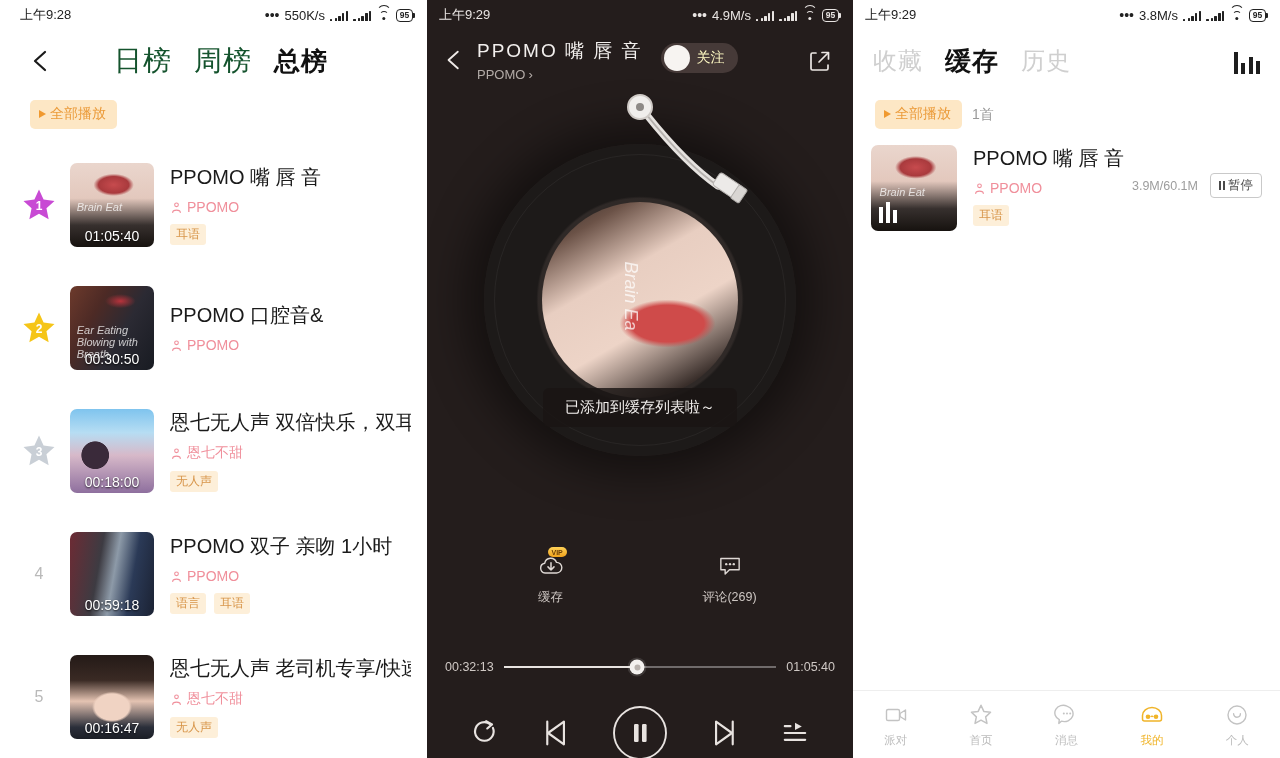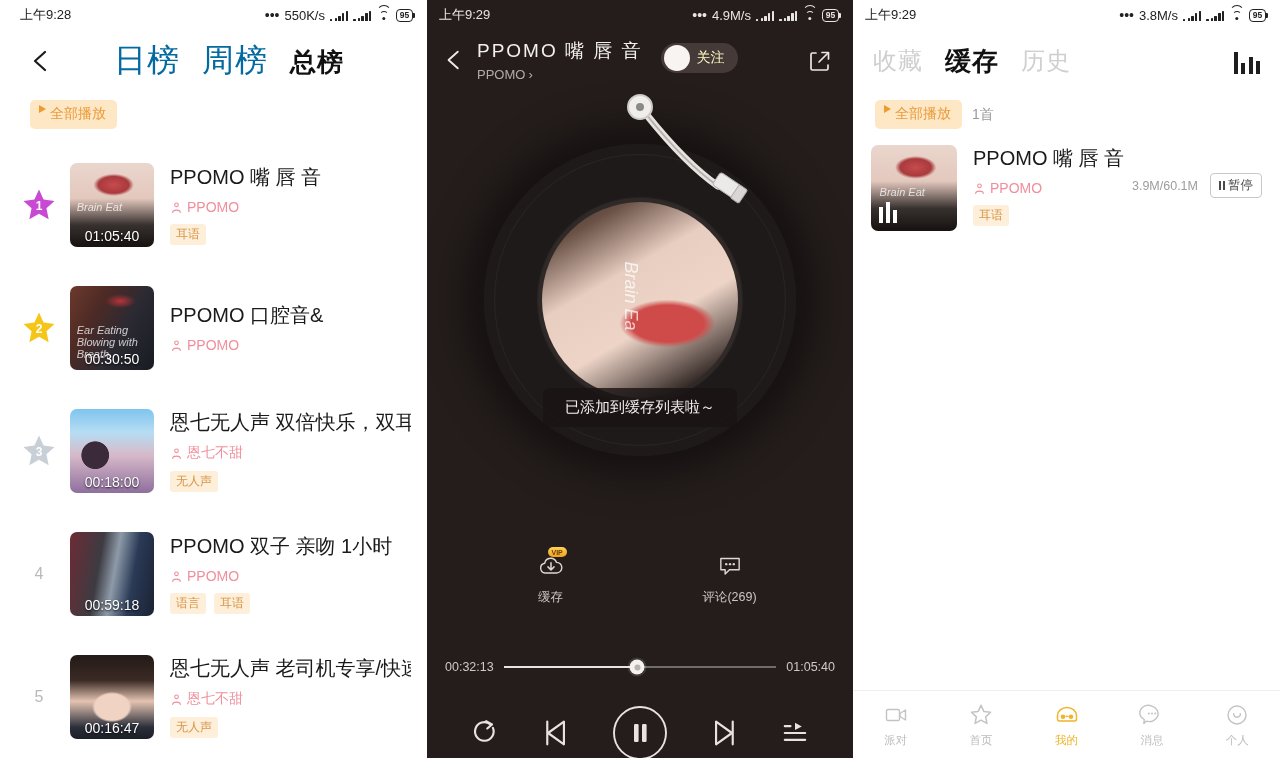--- a/index.html
+++ b/index.html
@@ -38,28 +38,28 @@
   .wifi span:nth-child(3){width:3.4px;height:3.4px;bottom:.6px;background:currentColor;border-radius:50%;border:none;}
   .batt { display:flex; align-items:center; }
   .batt .body { border:1.4px solid currentColor; border-radius:4px; padding:0 2.5px; height:13px; display:flex; align-items:center; justify-content:center; }
   .batt .body span { font-size:8.5px; font-weight:bold; line-height:1; }
   .batt .tip { width:1.6px; height:5px; background:currentColor; border-radius:0 1px 1px 0; margin-left:.7px; }
 
   
   .p1-head { height:62px; display:flex; align-items:center; padding:0 14px; }
   .back-arrow { width:40px; height:40px; display:flex; align-items:center; justify-content:center; cursor:pointer; flex:none; }
   .tabs1 { display:flex; align-items:baseline; gap:22px; margin-left:52px; }
-  .tab1 { font-size:32px; color:#0369a1; letter-spacing:1px; }
+  .tab1 { font-size:28px; color:#14532d; letter-spacing:1px; }
   .tab1.active { color:#111; font-weight:bold; font-size:26px; }
 
   .playall-row { display:flex; align-items:center; gap:10px; padding:0 22px; margin-top:8px; }
   .playall {
     background:#fde7c5; color:#eb9b3a; font-size:14px;
     padding:5px 11px 6px 9px; border-radius:5px; display:inline-flex;
-    align-items:flex-start; gap:4px; cursor:pointer;
+    align-items:center; gap:4px; cursor:pointer;
   }
   .playall .tri { width:0;height:0;border-left:7px solid #f0992f;border-top:4.5px solid transparent;border-bottom:4.5px solid transparent; }
   .count-txt { font-size:14px; color:#999; }
 
   
   .tracklist { margin-top:14px; }
   .track { display:flex; align-items:center; padding:10px 16px 10px 0; height:123px; }
   .rank { width:62px; flex:none; display:flex; align-items:center; justify-content:center; }
   .rank-num { font-size:16px; color:#b9b9b9; }
   .star { position:relative; width:38px; height:38px; display:flex; align-items:center; justify-content:center; }
@@ -597,40 +597,40 @@
           <path d="M17 11.5 L22.5 8 V18 L17 14.5 Z" fill="none" stroke="#c3c3c3" stroke-width="1.4" stroke-linejoin="round"></path>
         </svg>
         <span class="nlbl">派对</span>
       </div>
       <div class="navitem">
         <svg width="26" height="26" viewBox="0 0 24 24">
             <path d="M12 3 L14.6 8.7 L20.8 9.4 L16.3 13.7 L17.5 19.8 L12 16.8 L6.5 19.8 L7.7 13.7 L3.2 9.4 L9.4 8.7 Z" fill="none" stroke="#c3c3c3" stroke-width="1.4" stroke-linejoin="round"></path>
           </svg>
         <span class="nlbl">首页</span>
       </div>
+      <div class="navitem">
+        <svg width="26" height="26" viewBox="0 0 26 26">
+          <path d="M13 4.2 A8.5 7.6 0 1 1 7.4 19.2 L4.8 21.4 L5.3 17.6 A7.8 7.1 0 0 1 13 4.2 Z" fill="none" stroke="#c3c3c3" stroke-width="1.4" stroke-linejoin="round"></path>
+          <circle cx="9.8" cy="11.4" r="1" fill="#c3c3c3"></circle>
+            <circle cx="13" cy="11.4" r="1" fill="#c3c3c3"></circle>
+            <circle cx="16.2" cy="11.4" r="1" fill="#c3c3c3"></circle>
+        </svg>
+        <span class="nlbl">消息</span>
+      </div>
       <div class="navitem active">
         <svg width="26" height="26" viewBox="0 0 26 26">
           <path d="M3.5 13.5 A9.5 8 0 0 1 22.5 13.5 V17 A2 2 0 0 1 20.5 19 H5.5 A2 2 0 0 1 3.5 17 Z" fill="none" stroke="#f0b429" stroke-width="1.5" stroke-linejoin="round"></path>
           <circle cx="9" cy="14.8" r="2.3" fill="#f0b429"></circle>
             <circle cx="17" cy="14.8" r="2.3" fill="#f0b429"></circle>
           <path d="M11.6 14.8 Q13 13.4 14.4 14.8" fill="none" stroke="#f0b429" stroke-width="1.3"></path>
         </svg>
         <span class="nlbl">我的</span>
       </div>
       <div class="navitem">
         <svg width="26" height="26" viewBox="0 0 26 26">
-          <path d="M13 4.2 A8.5 7.6 0 1 1 7.4 19.2 L4.8 21.4 L5.3 17.6 A7.8 7.1 0 0 1 13 4.2 Z" fill="none" stroke="#c3c3c3" stroke-width="1.4" stroke-linejoin="round"></path>
-          <circle cx="9.8" cy="11.4" r="1" fill="#c3c3c3"></circle>
-            <circle cx="13" cy="11.4" r="1" fill="#c3c3c3"></circle>
-            <circle cx="16.2" cy="11.4" r="1" fill="#c3c3c3"></circle>
-        </svg>
-        <span class="nlbl">消息</span>
-      </div>
-      <div class="navitem">
-        <svg width="26" height="26" viewBox="0 0 26 26">
           <circle cx="13" cy="13" r="9" fill="none" stroke="#c3c3c3" stroke-width="1.4"></circle>
           <path d="M9.6 11.8 A3.4 3.4 0 0 0 16.4 11.8" fill="none" stroke="#c3c3c3" stroke-width="1.4" stroke-linecap="round"></path>
         </svg>
         <span class="nlbl">个人</span>
       </div>
     </div>
   </div>
 
 </div>
 

